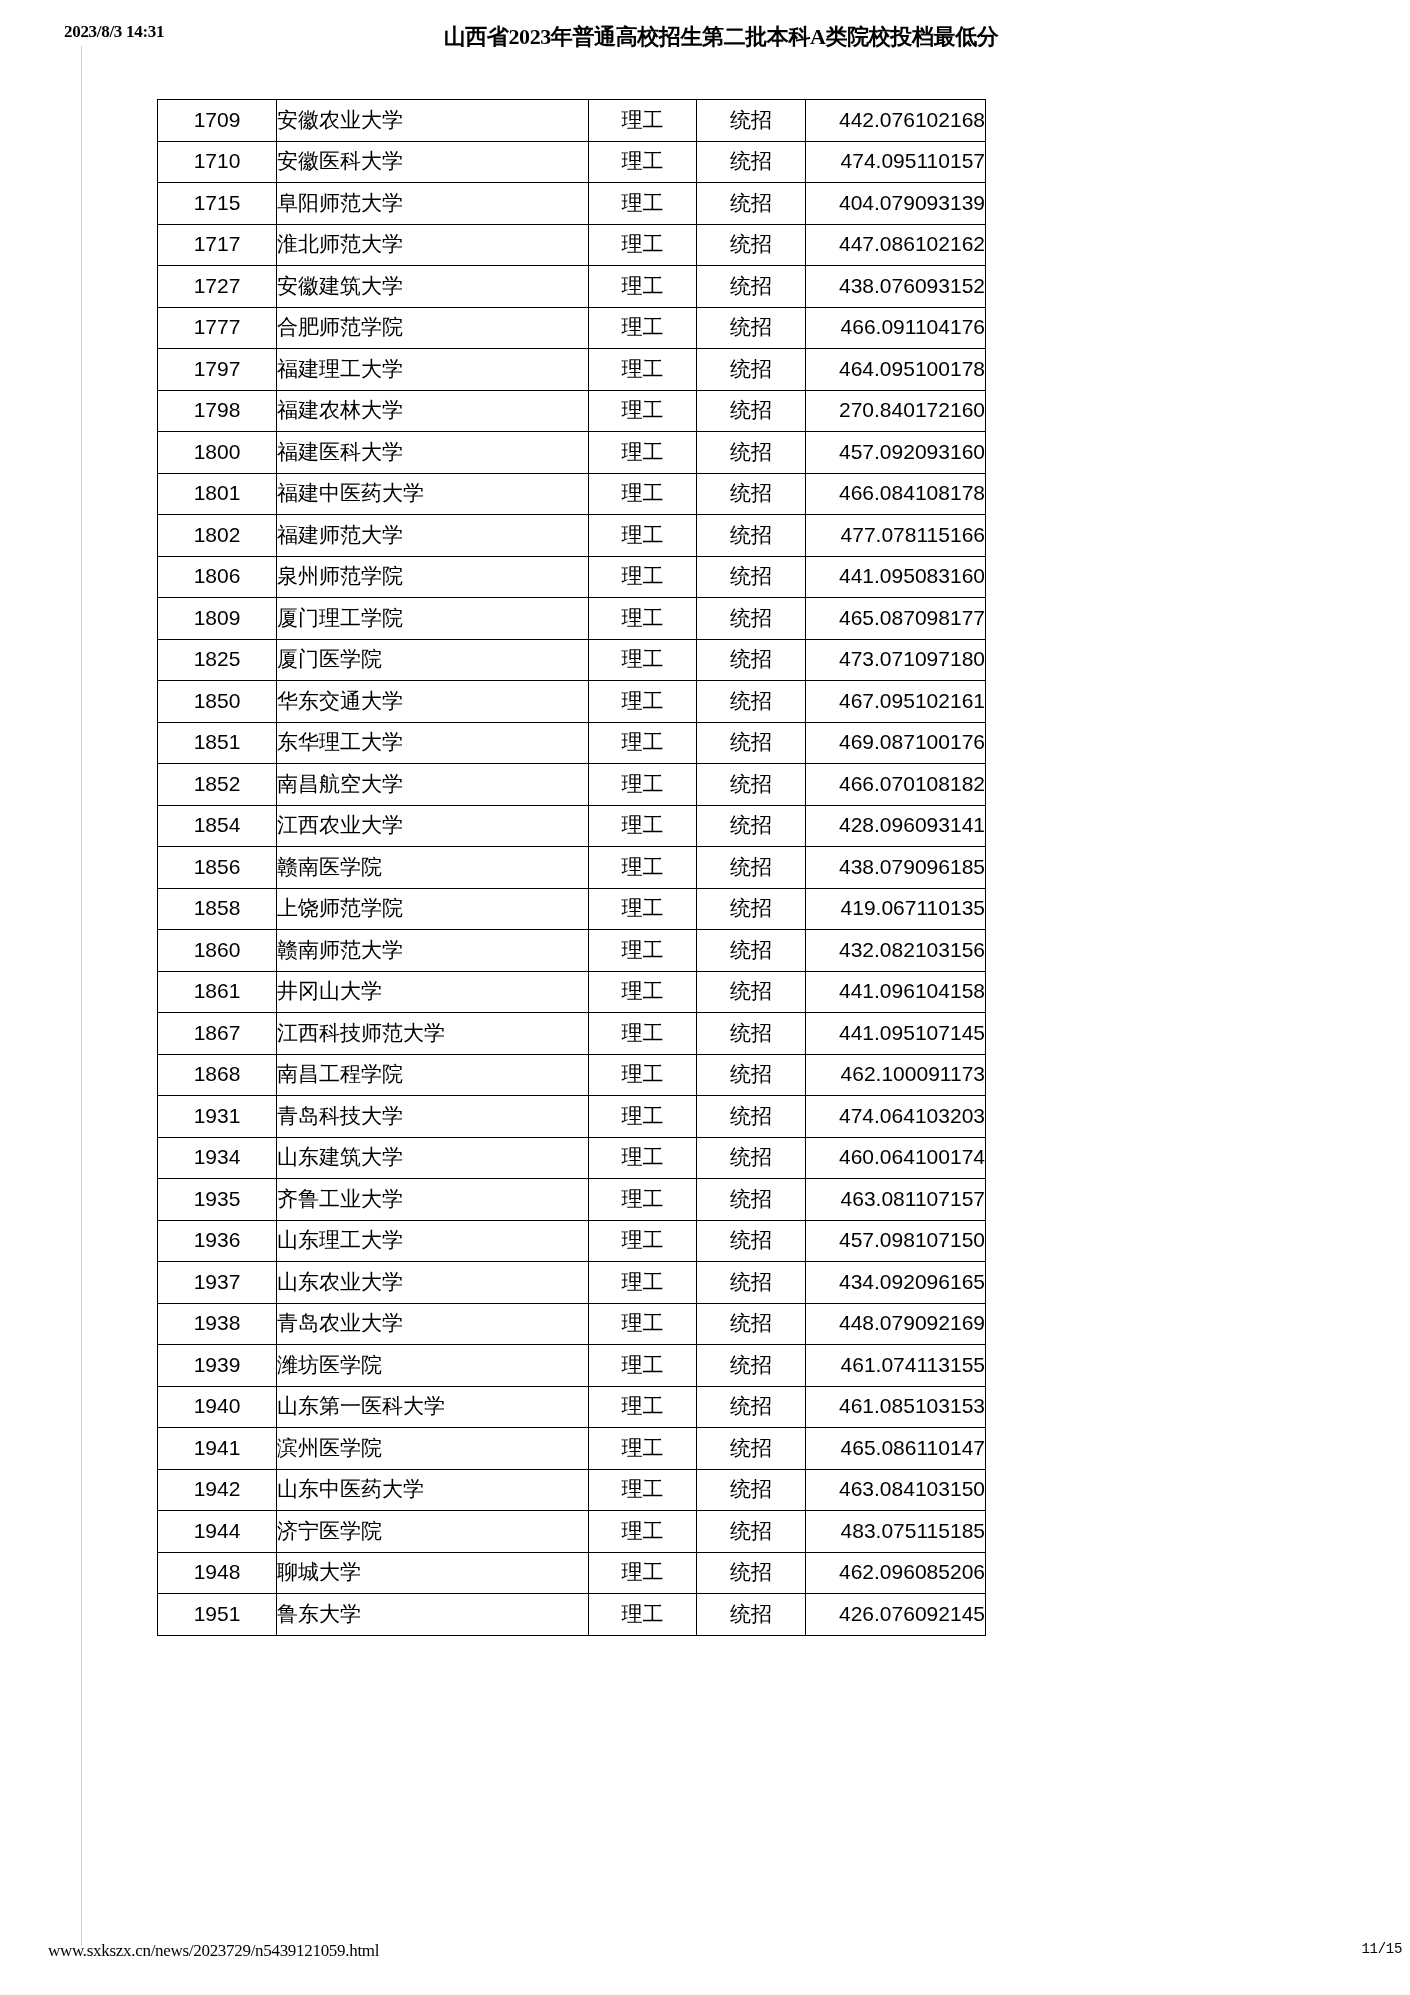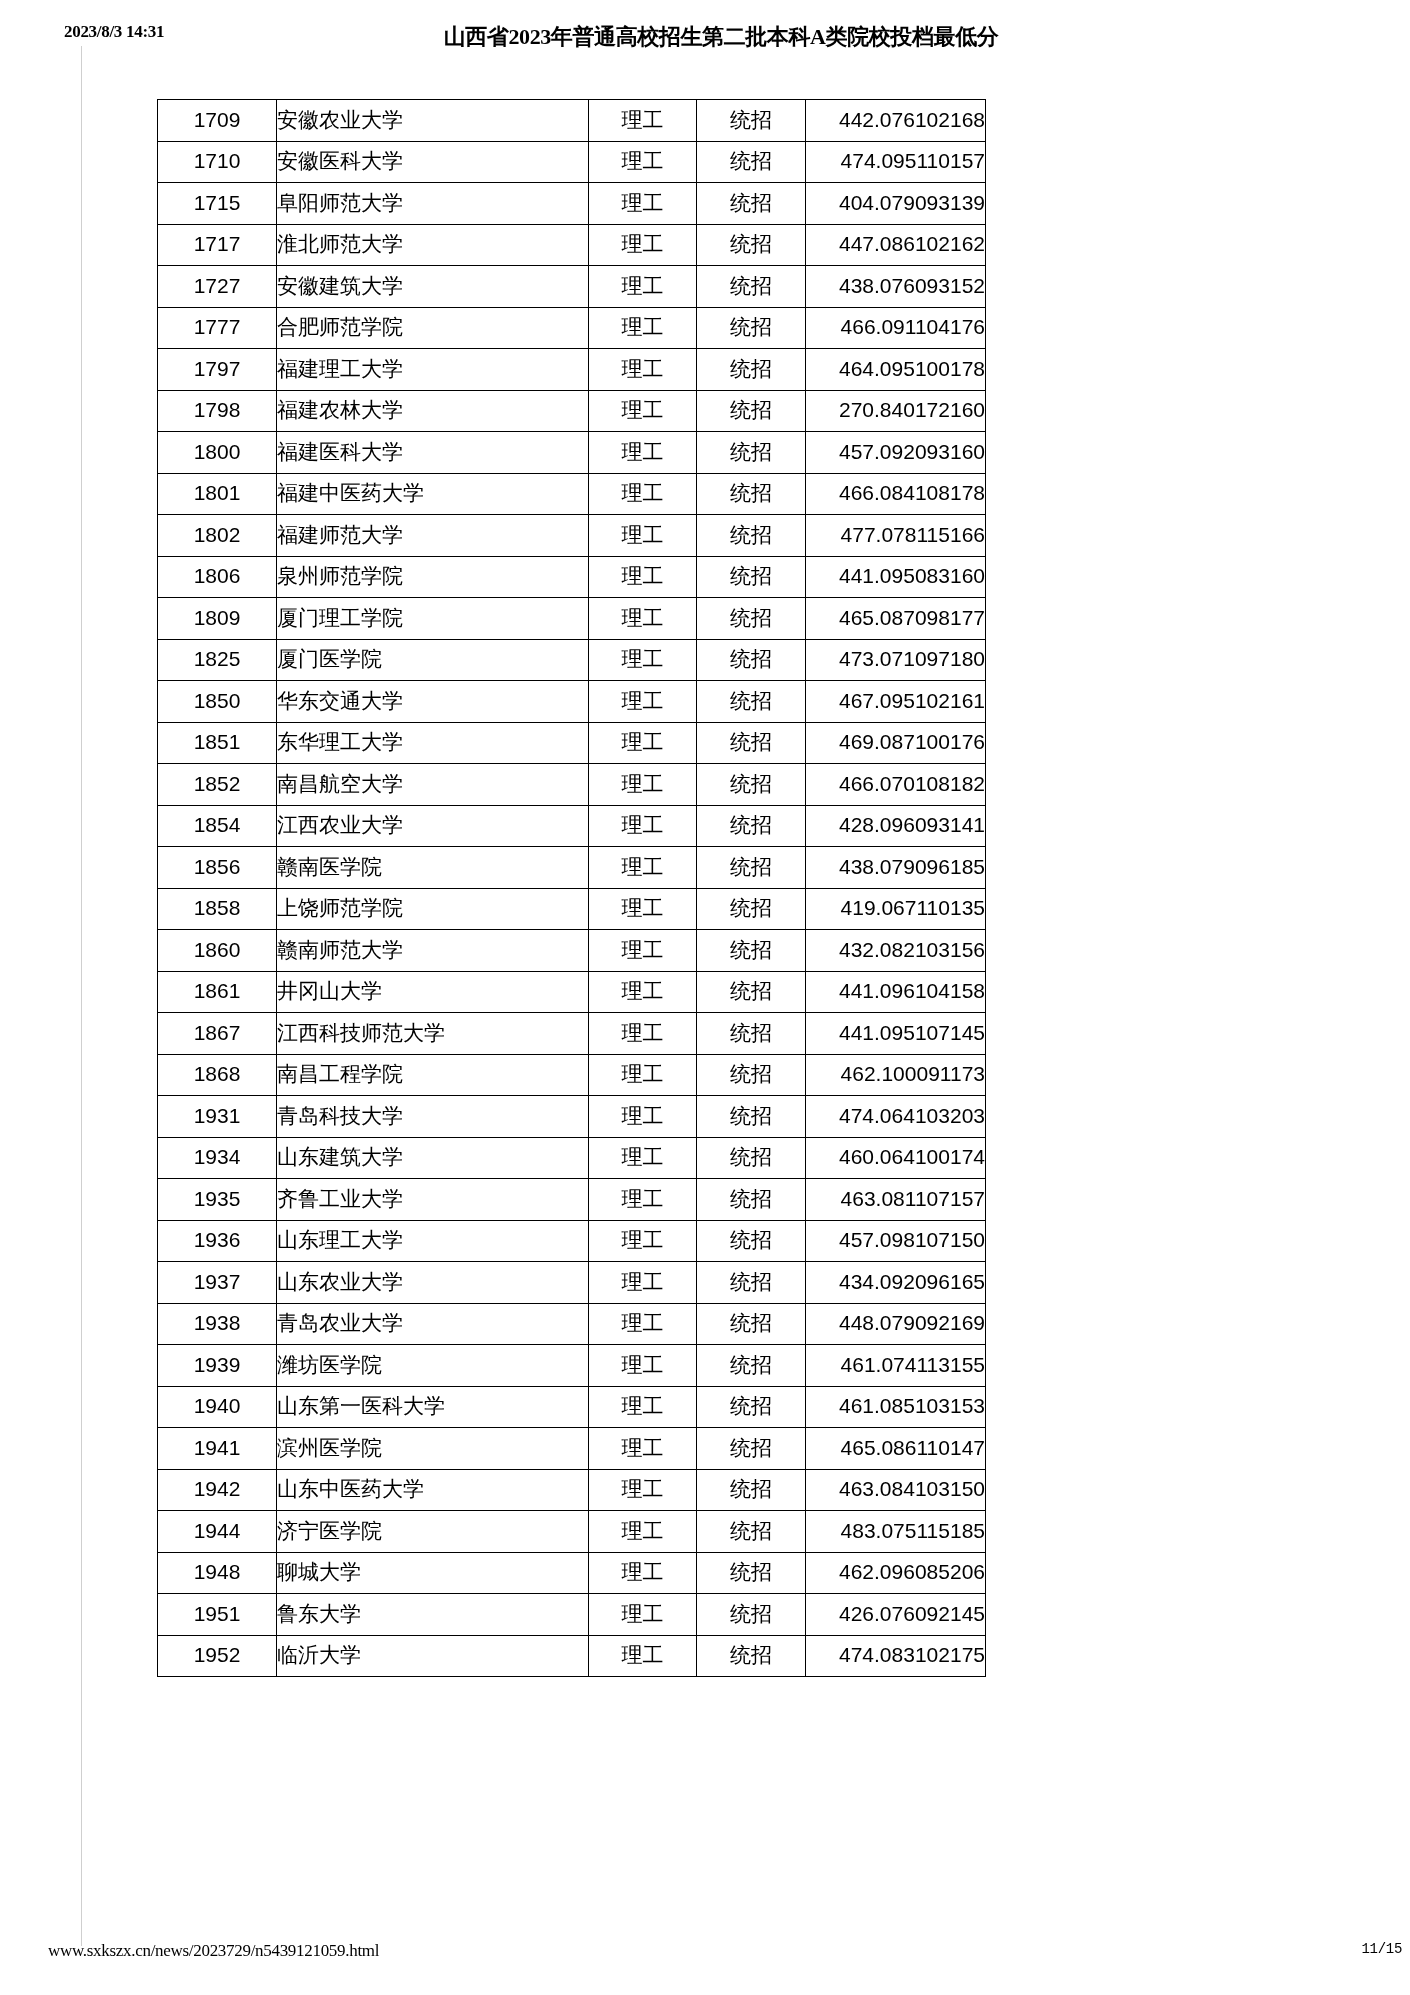--- a/index.html
+++ b/index.html
@@ -413,27 +413,20 @@
             <td class="col-plan">统招</td>
             <td class="col-score">462.096085206</td>
           </tr>
           <tr>
             <td class="col-code">1951</td>
             <td class="col-name">鲁东大学</td>
             <td class="col-type">理工</td>
             <td class="col-plan">统招</td>
             <td class="col-score">426.076092145</td>
           </tr>
-          <tr>
-            <td class="col-code">1952</td>
-            <td class="col-name">临沂大学</td>
-            <td class="col-type">理工</td>
-            <td class="col-plan">统招</td>
-            <td class="col-score">474.083102175</td>
-          </tr>
         </tbody>
     </table>
   </div>
 
   <div class="page-footer">
     <span class="footer-url">www.sxkszx.cn/news/2023729/n5439121059.html</span>
     <span class="footer-page">11/15</span>
   </div>
 
 </div>

